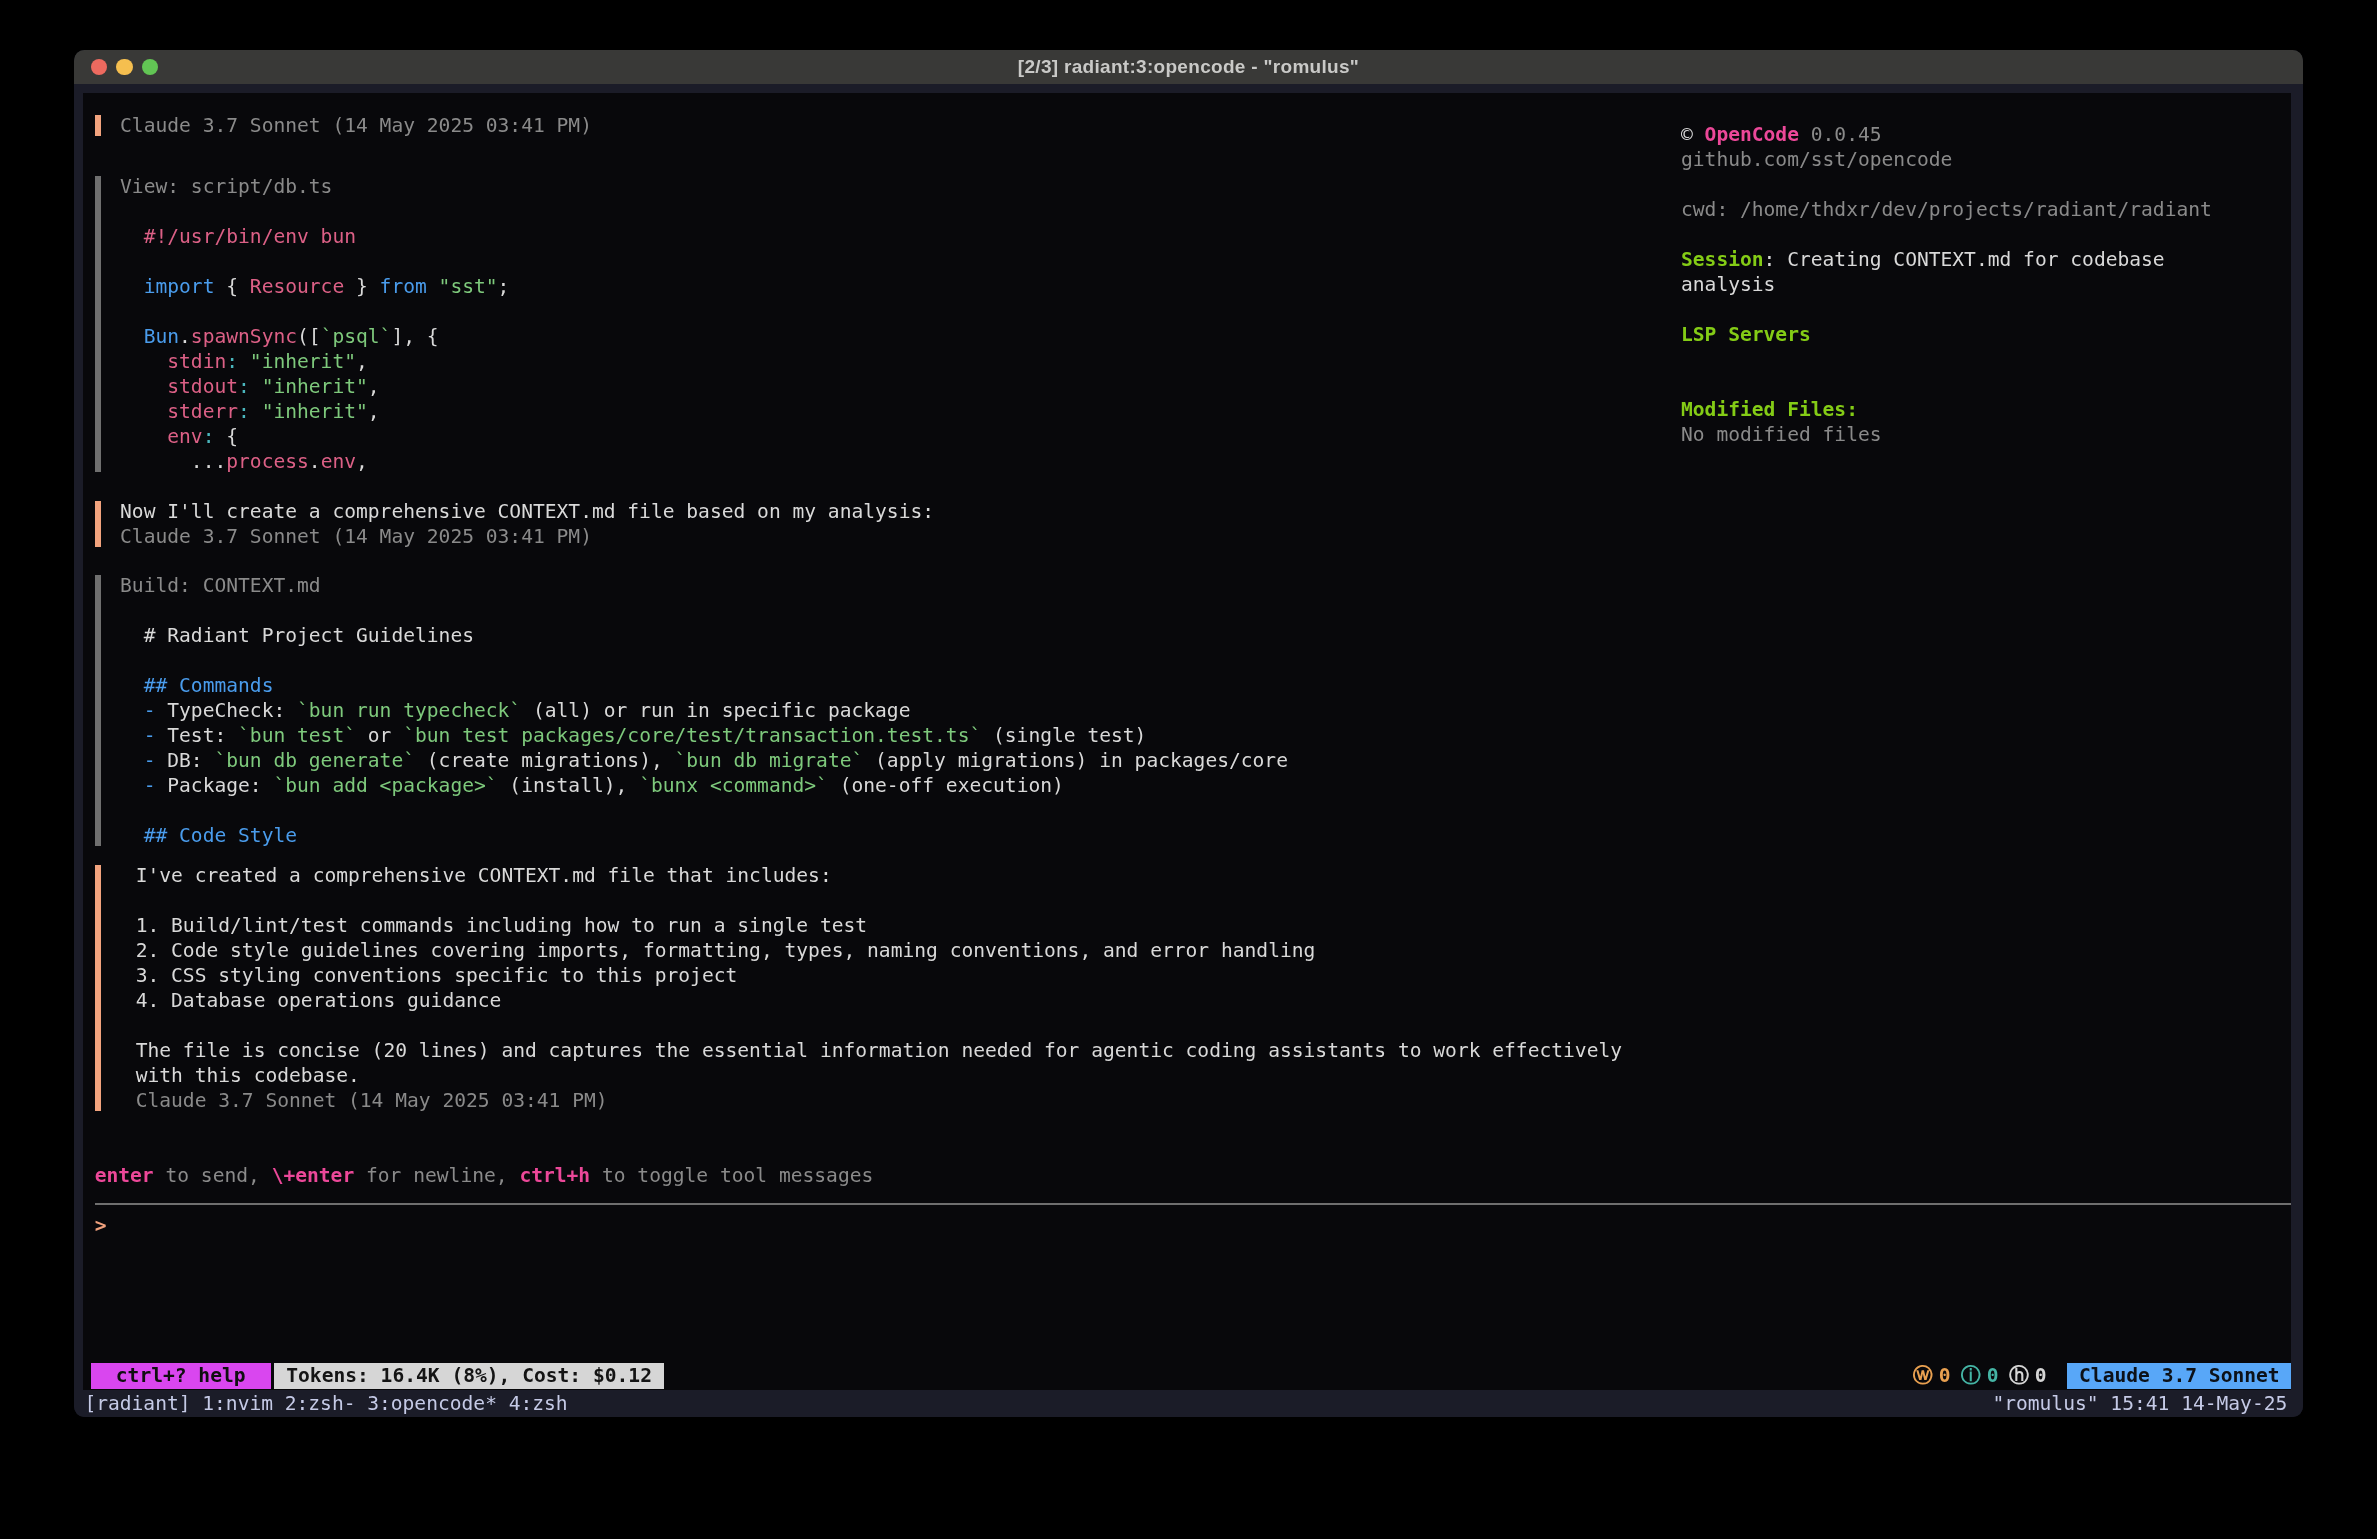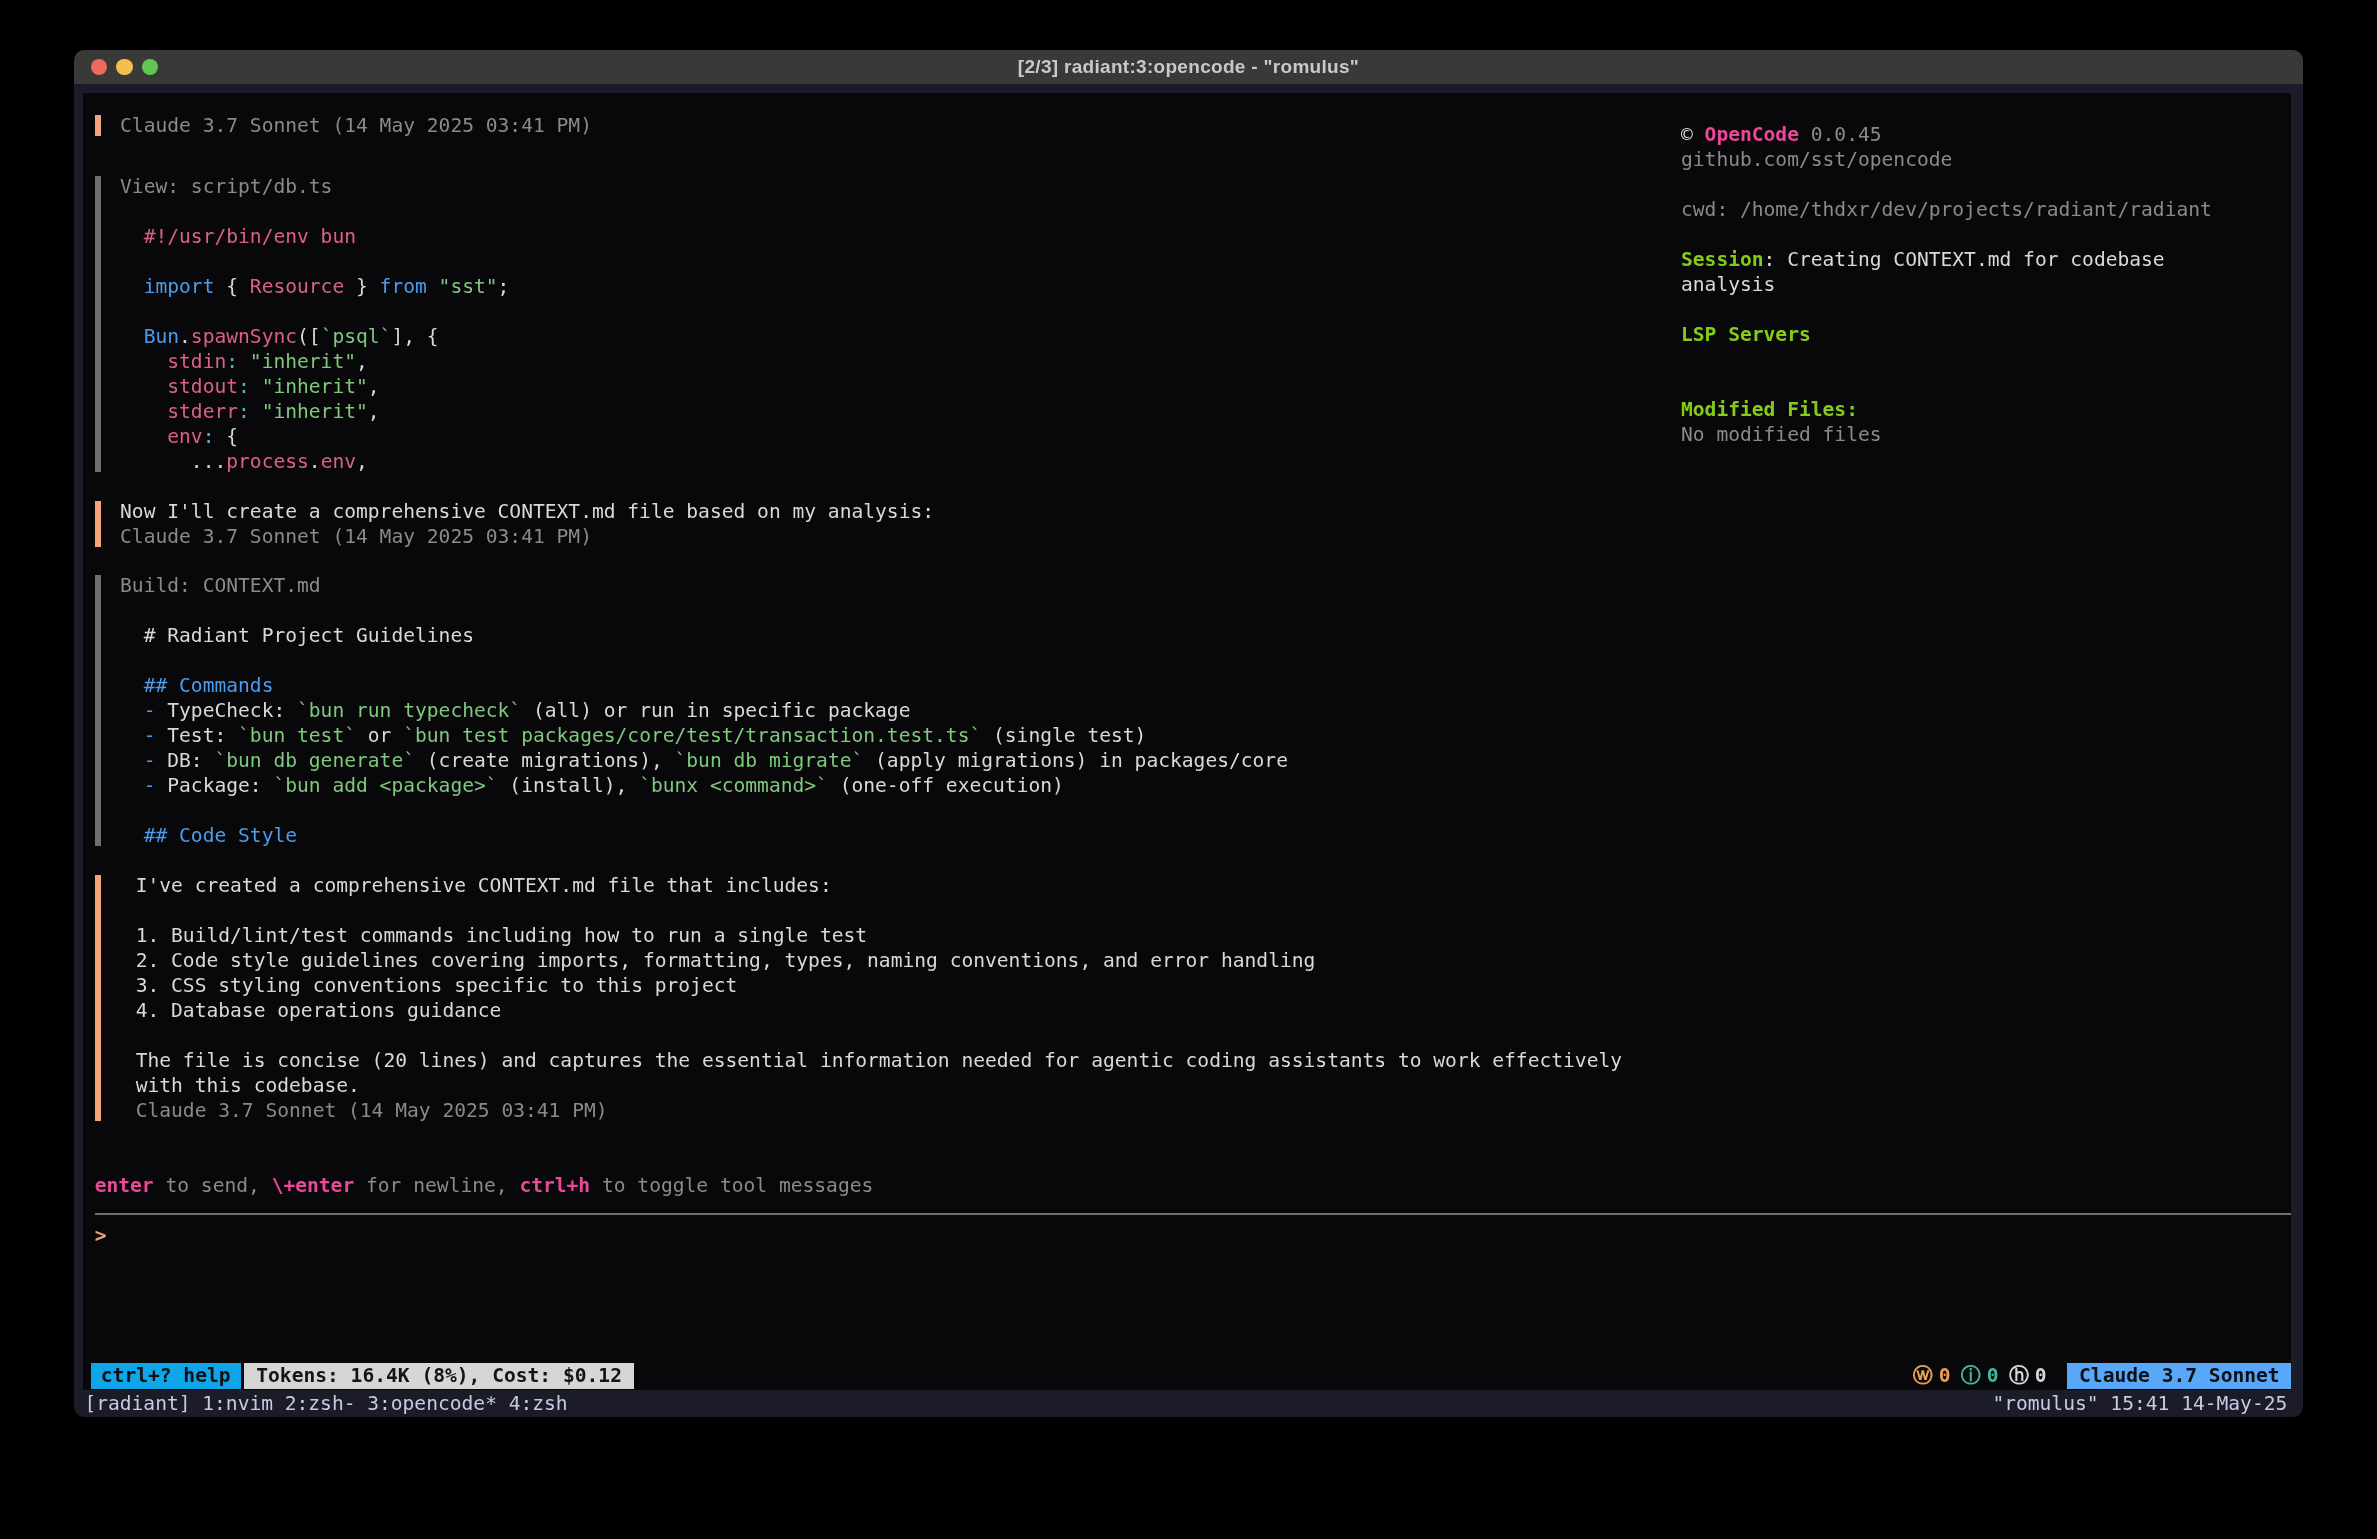--- a/index.html
+++ b/index.html
@@ -20,21 +20,21 @@
             background:#08080b;overflow:hidden;}
   #chat{padding-left:11.7px;}
   .block{position:relative;padding-left:25.4px;}
   .block::before{content:"";position:absolute;left:0;top:2px;bottom:2px;width:5.9px;}
   .bar-o::before{background:#f2a37e;}
   .bar-g::before{background:#6f6f6f;}
   #chat .block:nth-child(1){margin-top:20px;}
   #chat .block:nth-child(2){margin-top:36px;}
   #chat .block:nth-child(3){margin-top:25.4px;}
   #chat .block:nth-child(4){margin-top:23.5px;}
-  #chat .block:nth-child(5){margin-top:25px;padding-left:41px;}
+  #chat .block:nth-child(5){margin-top:15px;padding-left:41px;}
   .line{white-space:pre;min-height:25px;line-height:25px;font-size:19.6px;}
   .c-w{color:#d9d9d9}
   .c-g{color:#8a8a8a}
   .c-p{color:#dc6086}
   .c-b{color:#4a9cec}
   .c-n{color:#7ec97c}
   .c-t{color:#4ab6bd}
   .c-B{color:#ec4899;font-weight:700}
   .c-o{color:#84cc16;font-weight:700}
   
@@ -43,21 +43,21 @@
   .sep{margin:15px 0 0 11.7px;height:2px;background:#6f6f6f;}
   .prompt{margin:8.5px 0 0 11.7px;font-size:19.6px;line-height:25px;
           color:#efa07d;font-weight:700;white-space:pre;}
   
   #sidebar{position:absolute;left:1598px;top:29px;width:561px;}
   .side-line{white-space:pre-wrap;min-height:25px;line-height:25px;font-size:19.6px;}
   
   .status{position:absolute;left:0;right:0;bottom:0;height:29px;display:flex;
           align-items:center;padding:0 0 0 7.8px;}
   .chip{height:26px;line-height:26px;font-size:19.6px;font-weight:700;white-space:pre;}
-  .chip-dim{background:#0ea5e9;color:#0f0f0f;padding:0 10px;margin-right:3.3px;}
+  .chip-dim{background:#d946ef;color:#0f0f0f;padding:0 25px;margin-right:3.3px;}
   .chip-light{background:#d6d6d6;color:#141414;padding:0 12.4px;}
   .status-right{margin-left:auto;display:flex;align-items:center;gap:10.4px;}
   .counter{display:flex;align-items:center;gap:5.9px;font-size:19.6px;font-weight:700;}
   .counter .icon{font-family:"DejaVu Sans",sans-serif;font-size:20px;}
   .chip-model{background:#58a7f8;color:#0c1118;padding:0 11.7px;margin-left:10.4px;}
   
   .tmux{position:absolute;left:0;right:0;bottom:0;height:27px;background:#1b1c28;
         display:flex;align-items:center;padding:0 15.7px 0 10.4px;
         font-size:19.6px;color:#c5cae6;white-space:pre;}
   .twin{margin-left:11.7px;}

